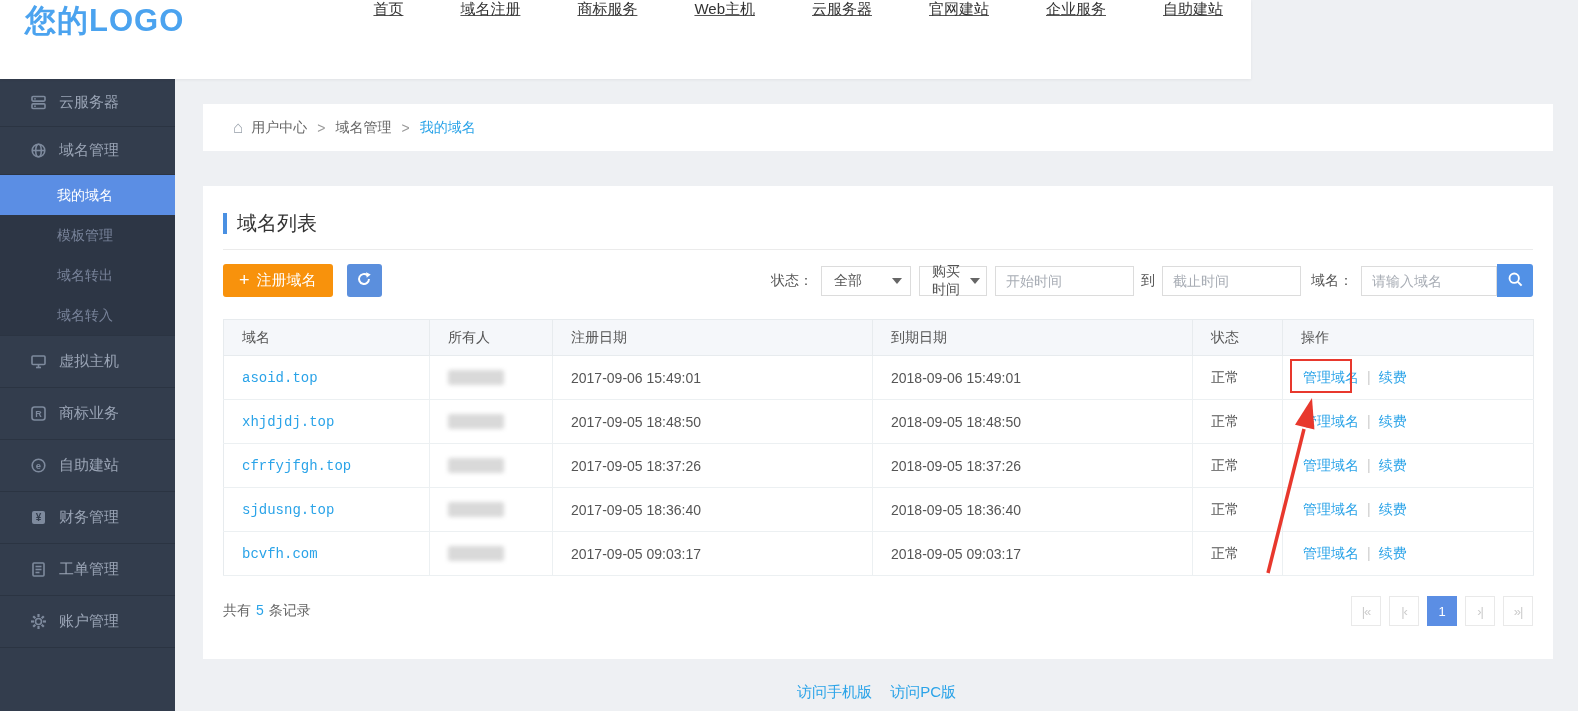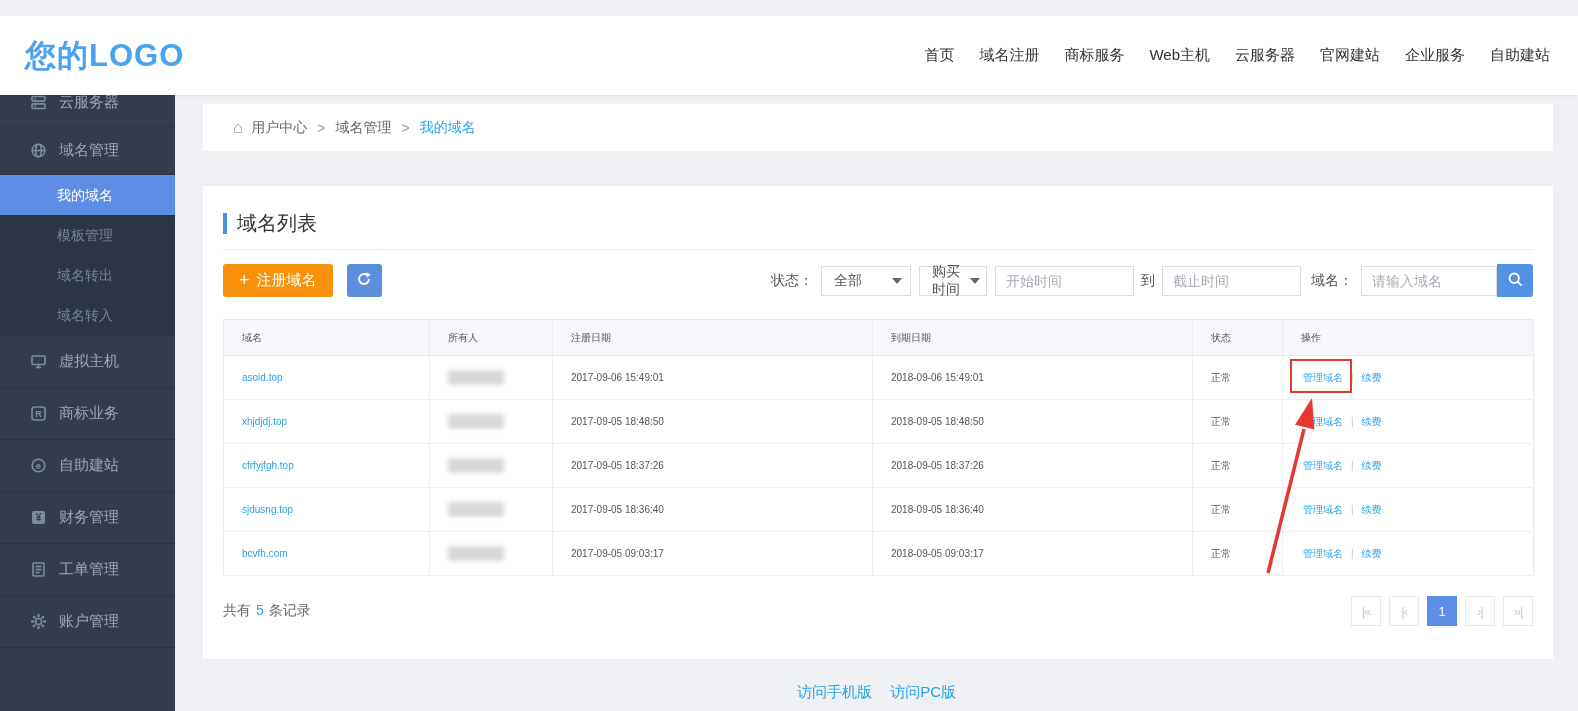--- a/index.html
+++ b/index.html
@@ -1,25 +1,25 @@
 <!DOCTYPE html>
 <html><head>
 <meta charset="utf-8">
 <style>
   * { margin:0; padding:0; box-sizing:border-box; }
   html,body { width:1578px; height:711px; overflow:hidden; }
   body { font-family:"Liberation Sans","DejaVu Sans",sans-serif; background:#eef0f3; color:#555; }
   .page { position:relative; width:1578px; height:711px; }
 
   
-  .topbar { position:absolute; left:0; top:0; width:1578px; height:79px; background:#fff;
-            display:flex; align-items:center; z-index:5; box-shadow:0 1px 3px rgba(0,0,0,.06);margin-top:16px; }
+  .topbar { position:absolute; left:0; top:0; width:1251px; height:79px; background:#fff;
+            display:flex; z-index:5; box-shadow:0 1px 3px rgba(0,0,0,.06); }
   .logo { margin-left:25px; font-size:31px; font-weight:900; color:#4ba3ef; letter-spacing:1px;
           font-style:normal; cursor:pointer; }
-  .topnav { margin-left:auto; margin-right:28px; display:flex; gap:25px; }
+  .topnav { margin-left:auto; margin-right:28px; display:flex; gap:57px;text-decoration:underline; }
   .topnav a { font-size:15px; color:#333; text-decoration:none; cursor:pointer; white-space:nowrap; }
 
   
   .sidebar { position:absolute; left:0; top:79px; width:175px; height:632px; background:#333d4d; }
   .side-item { height:48px; display:flex; align-items:center; padding-left:30px;
                color:#9aa4b5; font-size:15px; cursor:pointer; border-bottom:1px solid #2b3442; }
   .side-item .sicon { width:17px; height:17px; margin-right:12px; display:inline-flex;
                       align-items:center; justify-content:center; }
   .side-item.lower { height:52px; }
   .submenu { background:#2d3645; border-bottom:1px solid #2b3442; }
@@ -61,26 +61,26 @@
   .tinput { height:30px; border:1px solid #dcdcdc; padding:0 10px; font-size:14px; color:#555; outline:none; }
   .tinput::placeholder { color:#a8adb5; }
   .inp-date { width:139px; }
   .to-label { margin:0 7px; font-size:14px; color:#555; }
   .inp-domain { width:136px; margin-left:8px; }
   .btn-search { width:36px; height:33px; background:#5291e6; border:none; border-radius:0 3px 3px 0;
                 cursor:pointer; display:flex; align-items:center; justify-content:center; }
 
   
   table.domains { width:1310px; margin-top:22px; border-collapse:collapse; table-layout:fixed;
-                  border:1px solid #e7ebee; font-size:10px; }
+                  border:1px solid #e7ebee; font-size:14px; }
   table.domains th { background:#f5f7fa; height:36px; text-align:left; font-weight:400; color:#555;
                      padding-left:18px; border:1px solid #e7ebee; border-top:none; }
   table.domains th:first-child { border-left:none; } table.domains th:last-child { border-right:none; }
   table.domains td { height:44px; padding-left:18px; border:1px solid #ecf0f2; color:#555; background:#fff; }
-  table.domains td:first-child { border-left:none; } table.domains td:last-child { border-right:none;padding-left:20px; }
+  table.domains td:first-child { border-left:none;font-family:Liberation Mono, monospace; } table.domains td:last-child { border-right:none;padding-left:20px; }
   .col-domain { width:206px; } .col-owner { width:123px; } .col-reg { width:320px; }
   .col-exp { width:320px; } .col-status { width:90px; } .col-act { width:251px; }
   a.dlink { color:#2aa3e8; text-decoration:none; cursor:pointer; }
   .owner-blur { width:56px; height:15px; background:#d9d9d9; border-radius:2px; filter:blur(2px); }
   .status-ok { color:#18a04d; }
   .act-sep { color:#ccc; margin:0 8px; }
 
   
   .table-footer { width:1310px; margin-top:20px; display:flex; align-items:center;gap:24px; }
   .summary { font-size:14px; color:#666; }

